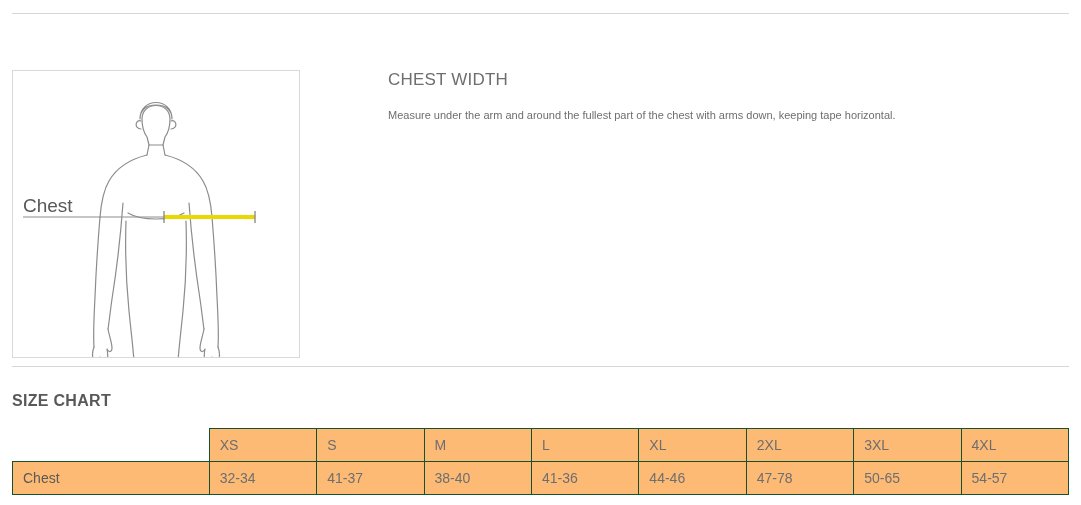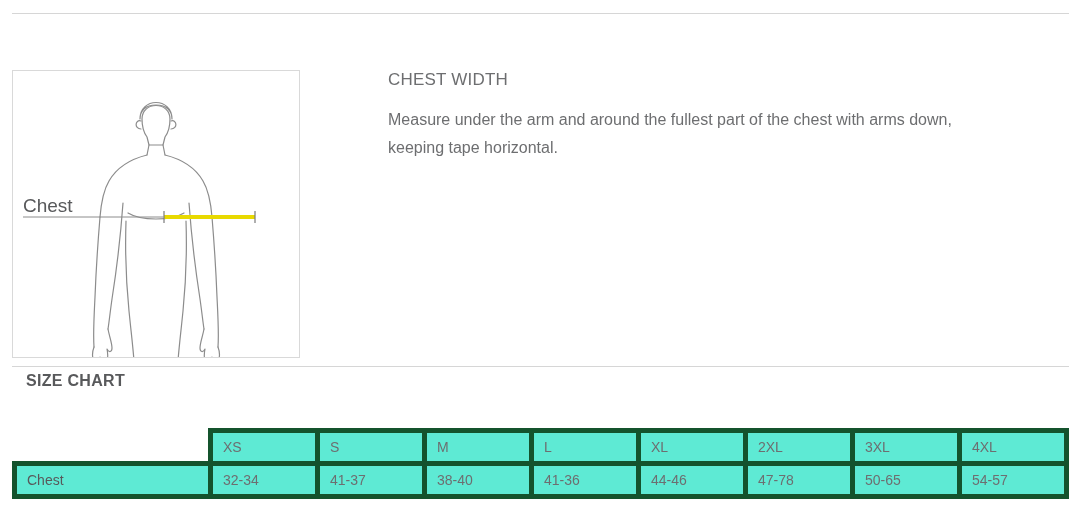--- a/index.html
+++ b/index.html
@@ -19,21 +19,21 @@
 
   
   .section-title {
     position: absolute;
     font-size: 16px;
     font-weight: bold;
     color: #58595b;
     letter-spacing: 0.3px;
   }
   #how-to-measure-title { left: 12px; top: 27px; }
-  #size-chart-title { left: 12px; top: 372px; margin-left: 14px; }
+  #size-chart-title { left: 12px; top: 392px; }
 
   .hr {
     position: absolute;
     left: 12px;
     width: 1057px;
     height: 1px;
     background: #d6d6d6;
   }
   #hr-top { top: 13px; }
   #hr-mid { top: 366px; }
@@ -58,48 +58,48 @@
     width: 640px;
   }
   .measure-heading {
     font-size: 17px;
     color: #6d6e70;
     letter-spacing: 0.2px;
     margin: 0 0 16px 0;
     font-weight: normal;
   }
   .measure-body {
-    font-size: 16px;
+    font-size: 11px;
     color: #6d6e70;
     line-height: 1.75;
     margin: 0;
     font-weight: normal;
     max-width: 600px;
   }
 
   
   .size-table {
     position: absolute;
     left: 12px;
     top: 428px;
     border-collapse: collapse;
     width: 1057px;
     table-layout: fixed;
   }
   .size-table th,
   .size-table td {
-    border: 5px solid #14532d;
+    border: 1px solid #14532d;
     height: 33px;
     padding: 0 10px;
     font-size: 14px;
     color: #6d6e70;
     font-weight: normal;
     text-align: left;
     vertical-align: middle;
-    background: #5eead4;
+    background: #fdba74;
   }
   .size-table .corner-cell {
     border: none;
     background: transparent;
     width: 196px;
   }
   .size-table .row-label {
     width: 196px;
     color: #58595b;
   }

